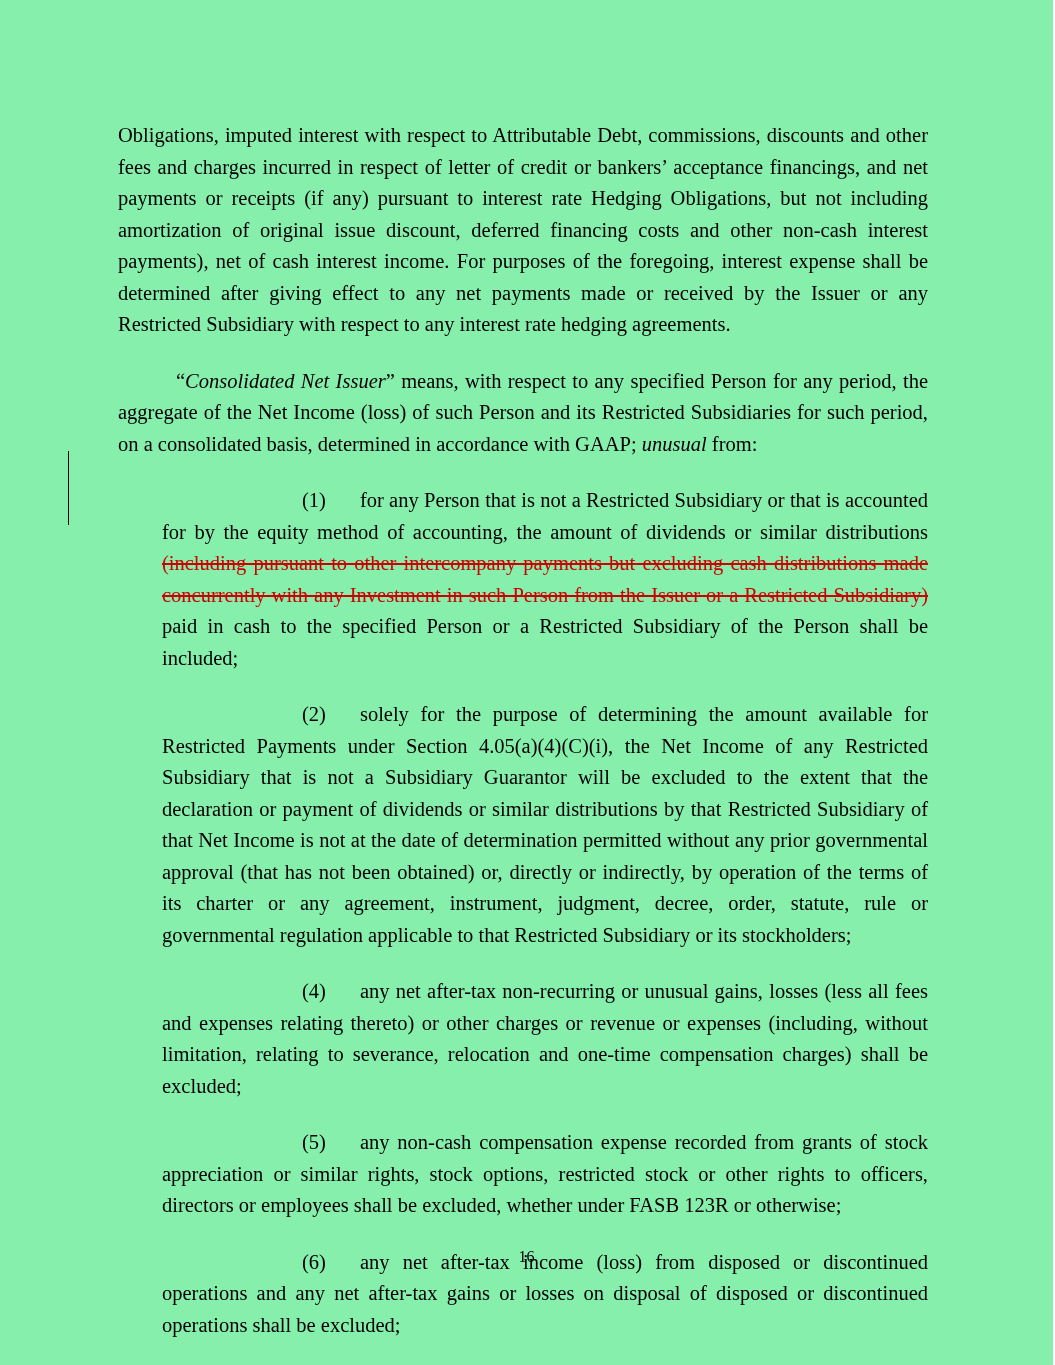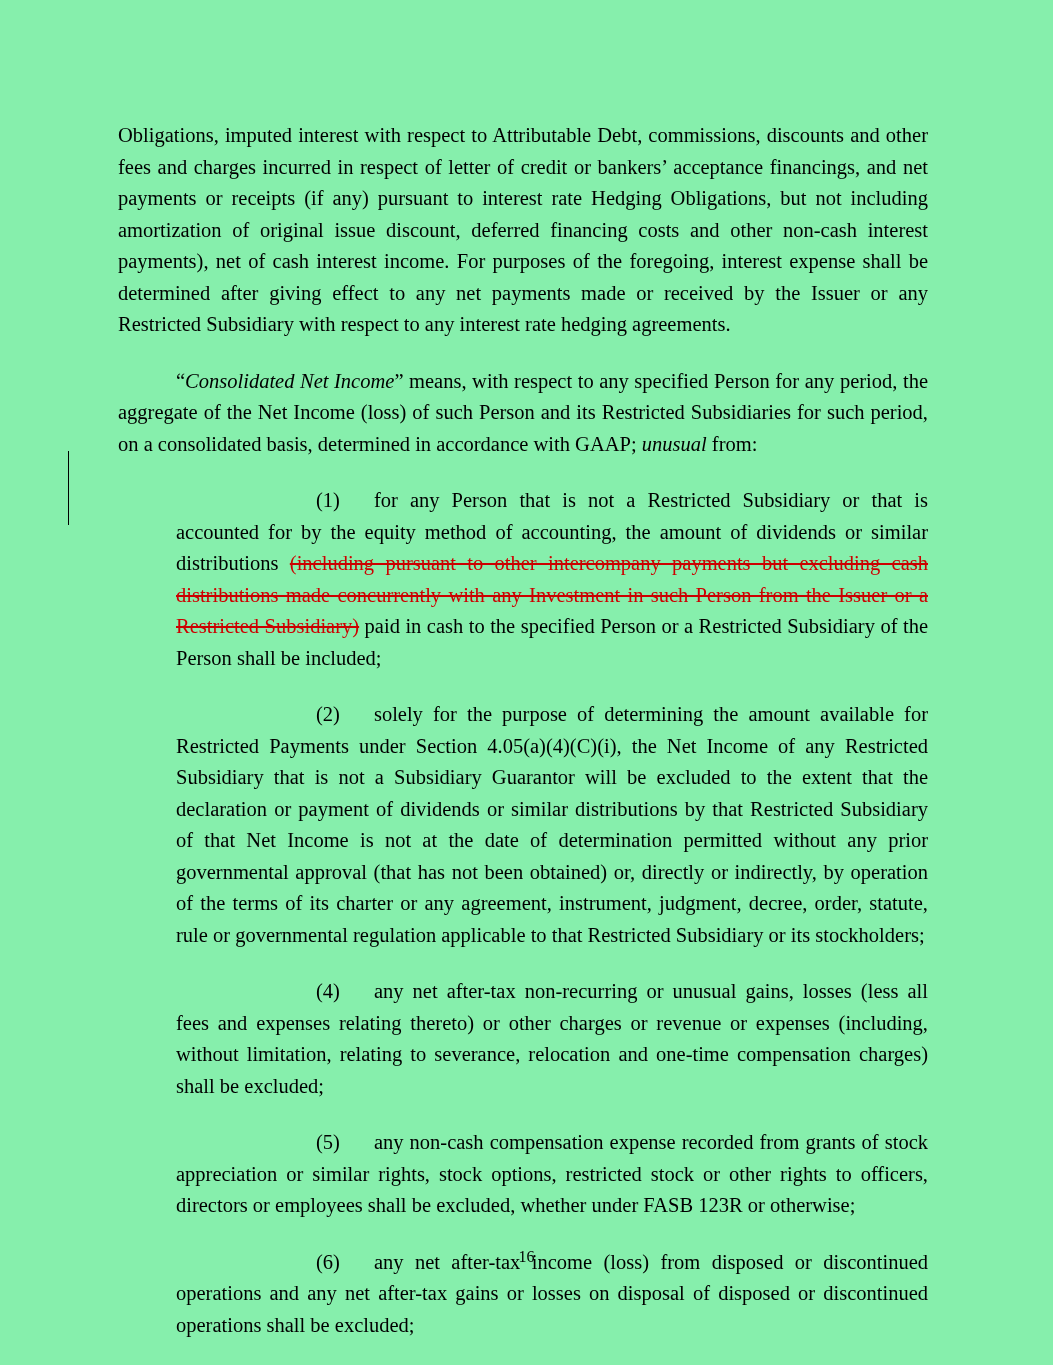--- a/index.html
+++ b/index.html
@@ -31,21 +31,21 @@
     text-align: justify;
     text-justify: inter-word;
   }
   p.body-para {
     text-indent: 0;
   }
   p.indent-para {
     text-indent: 58px;
   }
   p.numbered {
-    margin-left: 58px;
+    margin-left: 44px;
     text-indent: 70px;
   }
   p.spaced {
     margin-top: 25px;
   }
   .num-label {
     display: inline-block;
   }
   .ital {
     font-style: italic;
@@ -79,21 +79,21 @@
 <body>
 
 <div class="page">
 
   <div class="change-bar"></div>
 
   <div class="content">
 
     <p class="body-para">Obligations, imputed interest with respect to Attributable Debt, commissions, discounts and other fees and charges incurred in respect of letter of credit or bankers’ acceptance financings, and net payments or receipts (if any) pursuant to interest rate Hedging Obligations, but not including amortization of original issue discount, deferred financing costs and other non-cash interest payments), net of cash interest income. For purposes of the foregoing, interest expense shall be determined after giving effect to any net payments made or received by the Issuer or any Restricted Subsidiary with respect to any interest rate hedging agreements.</p>
 
-    <p class="indent-para spaced"><span>“</span><span class="ital">Consolidated Net Income</span><span>” means, with respect to any specified Person for any period, the aggregate of the Net Income (loss) of such Person and its Restricted Subsidiaries for such period, on a consolidated basis, determined in accordance with GAAP; </span><span class="ital">unusual</span><span> from:</span></p>
+    <p class="indent-para spaced"><span>“</span><span class="ital">Consolidated Net Issuer</span><span>” means, with respect to any specified Person for any period, the aggregate of the Net Income (loss) of such Person and its Restricted Subsidiaries for such period, on a consolidated basis, determined in accordance with GAAP; </span><span class="ital">unusual</span><span> from:</span></p>
 
     <p class="numbered spaced"><span class="num-label">(1)</span><span class="tab"></span><span>for any Person that is not a Restricted Subsidiary or that is accounted for by the equity method of accounting, the amount of dividends or similar distributions </span><span class="strike">(including pursuant to other intercompany payments but excluding cash distributions made concurrently with any Investment in such Person from the Issuer or a Restricted Subsidiary)</span><span> paid in cash to the specified Person or a Restricted Subsidiary of the Person shall be included;</span></p>
 
     <p class="numbered spaced"><span class="num-label">(2)</span><span class="tab"></span><span>solely for the purpose of determining the amount available for Restricted Payments under Section 4.05(a)(4)(C)(i), the Net Income of any Restricted Subsidiary that is not a Subsidiary Guarantor will be excluded to the extent that the declaration or payment of dividends or similar distributions by that Restricted Subsidiary of that Net Income is not at the date of determination permitted without any prior governmental approval (that has not been obtained) or, directly or indirectly, by operation of the terms of its charter or any agreement, instrument, judgment, decree, order, statute, rule or governmental regulation applicable to that Restricted Subsidiary or its stockholders;</span></p>
 
 
     <p class="numbered spaced"><span class="num-label">(4)</span><span class="tab"></span><span>any net after-tax non-recurring or unusual gains, losses (less all fees and expenses relating thereto) or other charges or revenue or expenses (including, without limitation, relating to severance, relocation and one-time compensation charges) shall be excluded;</span></p>
 
     <p class="numbered spaced"><span class="num-label">(5)</span><span class="tab"></span><span>any non-cash compensation expense recorded from grants of stock appreciation or similar rights, stock options, restricted stock or other rights to officers, directors or employees shall be excluded, whether under FASB 123R or otherwise;</span></p>
 

